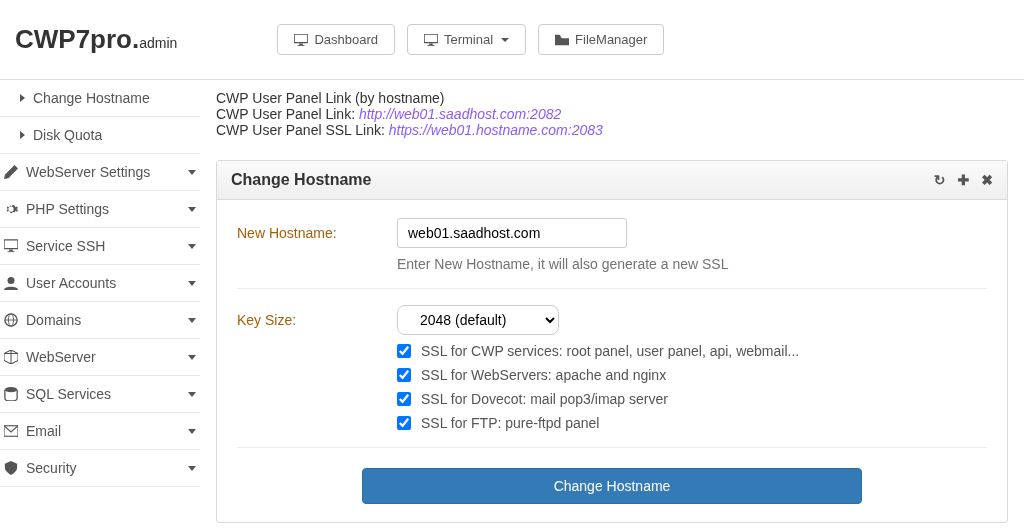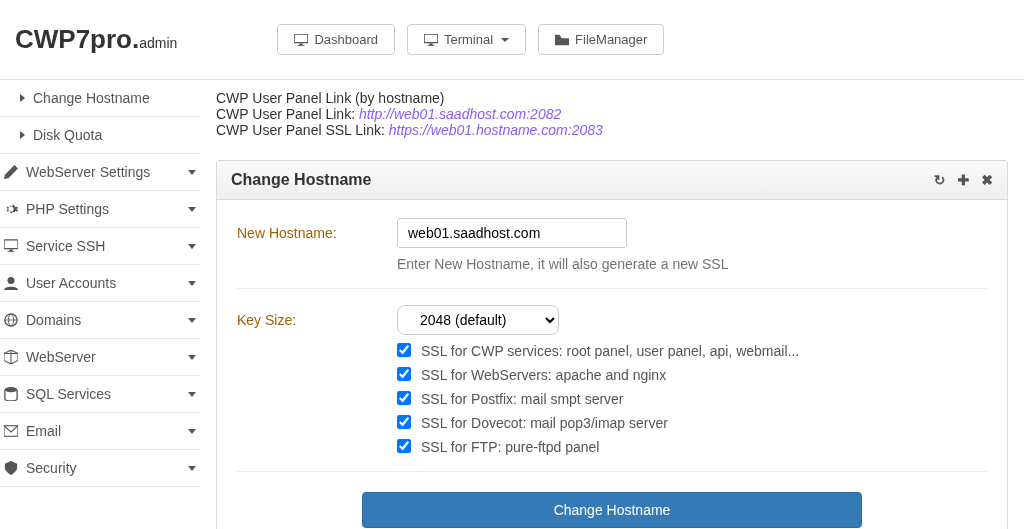--- a/index.html
+++ b/index.html
@@ -27,21 +27,21 @@
 .panel-title { font-weight: bold; font-size: 16px; }
 .panel-tools { display: flex; gap: 12px; color: #555; }
 .panel-tools span { cursor: pointer; font-weight: bold; }
 .panel-body { padding: 18px 20px; }
 .form-row { display: flex; margin-bottom: 8px; }
 .form-label { width: 160px; text-align: left; padding-right: 18px; padding-top: 7px; color: #a16207; font-size: 14px; }
 .form-content { flex: 1; }
 .text-input { width: 230px; padding: 6px 10px; border: 1px solid #ccc; border-radius: 3px; font-size: 14px; }
 .select-input { width: 162px; padding: 5px 18px; border: 1px solid #ccc; border-radius: 8px; font-size: 14px; background: #fff; }
 .help-text { color: #737373; font-size: 14px; margin-top: 8px; }
-.checkbox-row { display: flex; align-items: flex-start; gap: 10px; margin-top: 8px; color: #555; }
+.checkbox-row { display: flex; align-items: center; gap: 10px; margin-top: 8px; color: #555; }
 .checkbox-row input { width: 14px; height: 14px; }
 .divider { border-top: 1px solid #eee; margin: 16px 0; }
 .submit-wrap { display: flex; justify-content: center; padding: 4px 0 0 0; }
 .submit-btn { width: 500px; padding: 9px 0; background: #337ab7; border: 1px solid #2e6da4; color: #fff; border-radius: 4px; font-size: 14px; cursor: pointer; }
 .ico svg { width: 100%; height: 100%; fill: currentColor; }
 .side-ico { width: 14px; height: 14px; display: inline-flex; align-items: center; justify-content: center; color: #555; }
 .side-ico svg { width: 14px; height: 14px; fill: currentColor; }
 </style>
 </head>
 <body>
@@ -235,24 +235,20 @@
             <div class="checkbox-row">
               <input type="checkbox" checked="" style="">
               <span>SSL for CWP services: root panel, user panel, api, webmail...</span>
             </div>
             <div class="checkbox-row">
               <input type="checkbox" checked="" style="">
               <span>SSL for WebServers: apache and nginx</span>
             </div>
             <div class="checkbox-row">
               <input type="checkbox" checked="" style="">
-              <span>SSL for Postfix: mail smpt server</span>
-            </div>
-            <div class="checkbox-row">
-              <input type="checkbox" checked="" style="">
               <span>SSL for Dovecot: mail pop3/imap server</span>
             </div>
             <div class="checkbox-row">
               <input type="checkbox" checked="" style="">
               <span>SSL for FTP: pure-ftpd panel</span>
             </div>
           </div>
         </div>
         <div class="divider"></div>
         <div class="submit-wrap">

